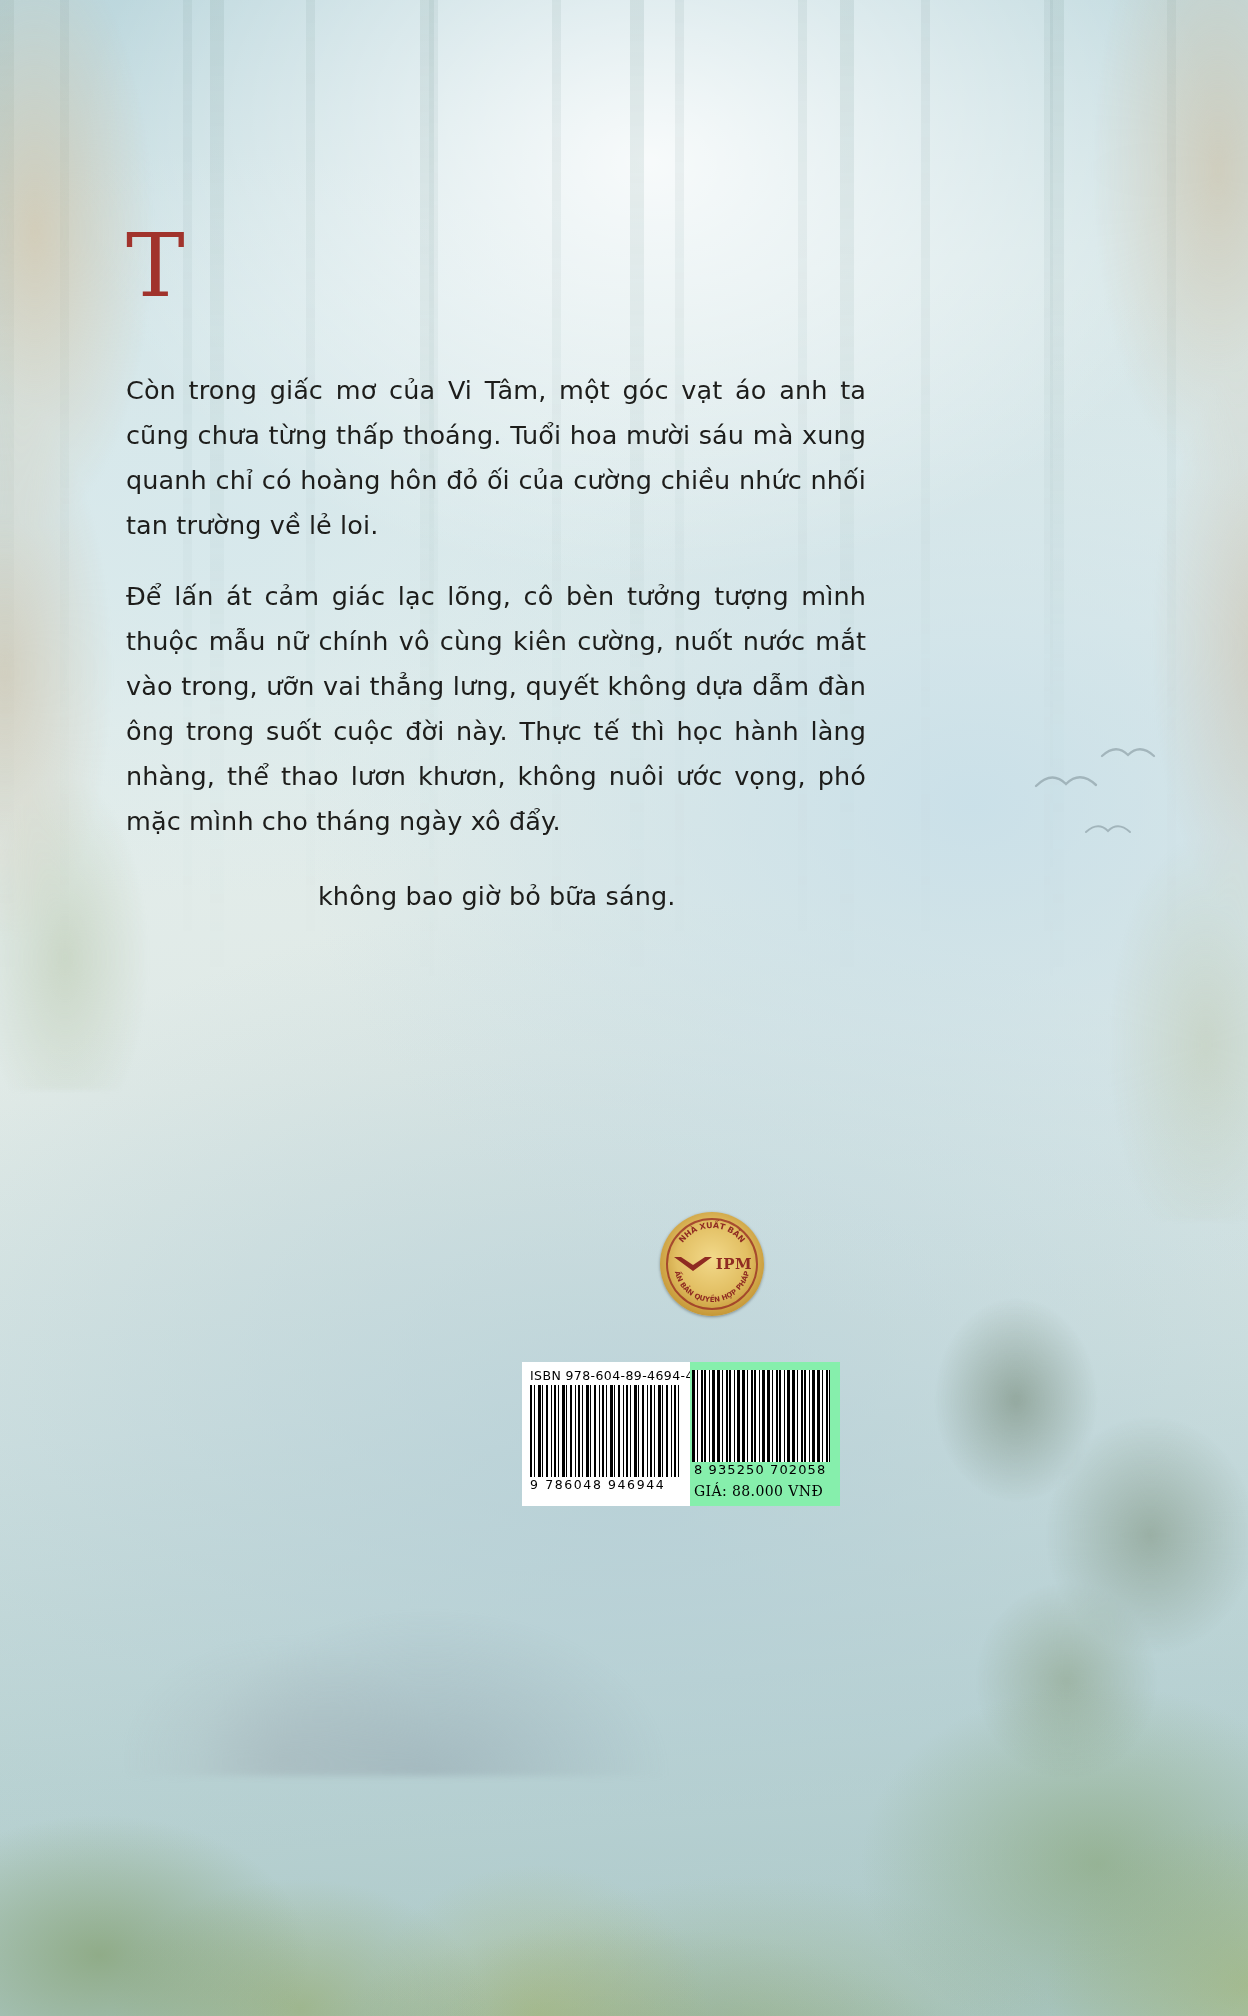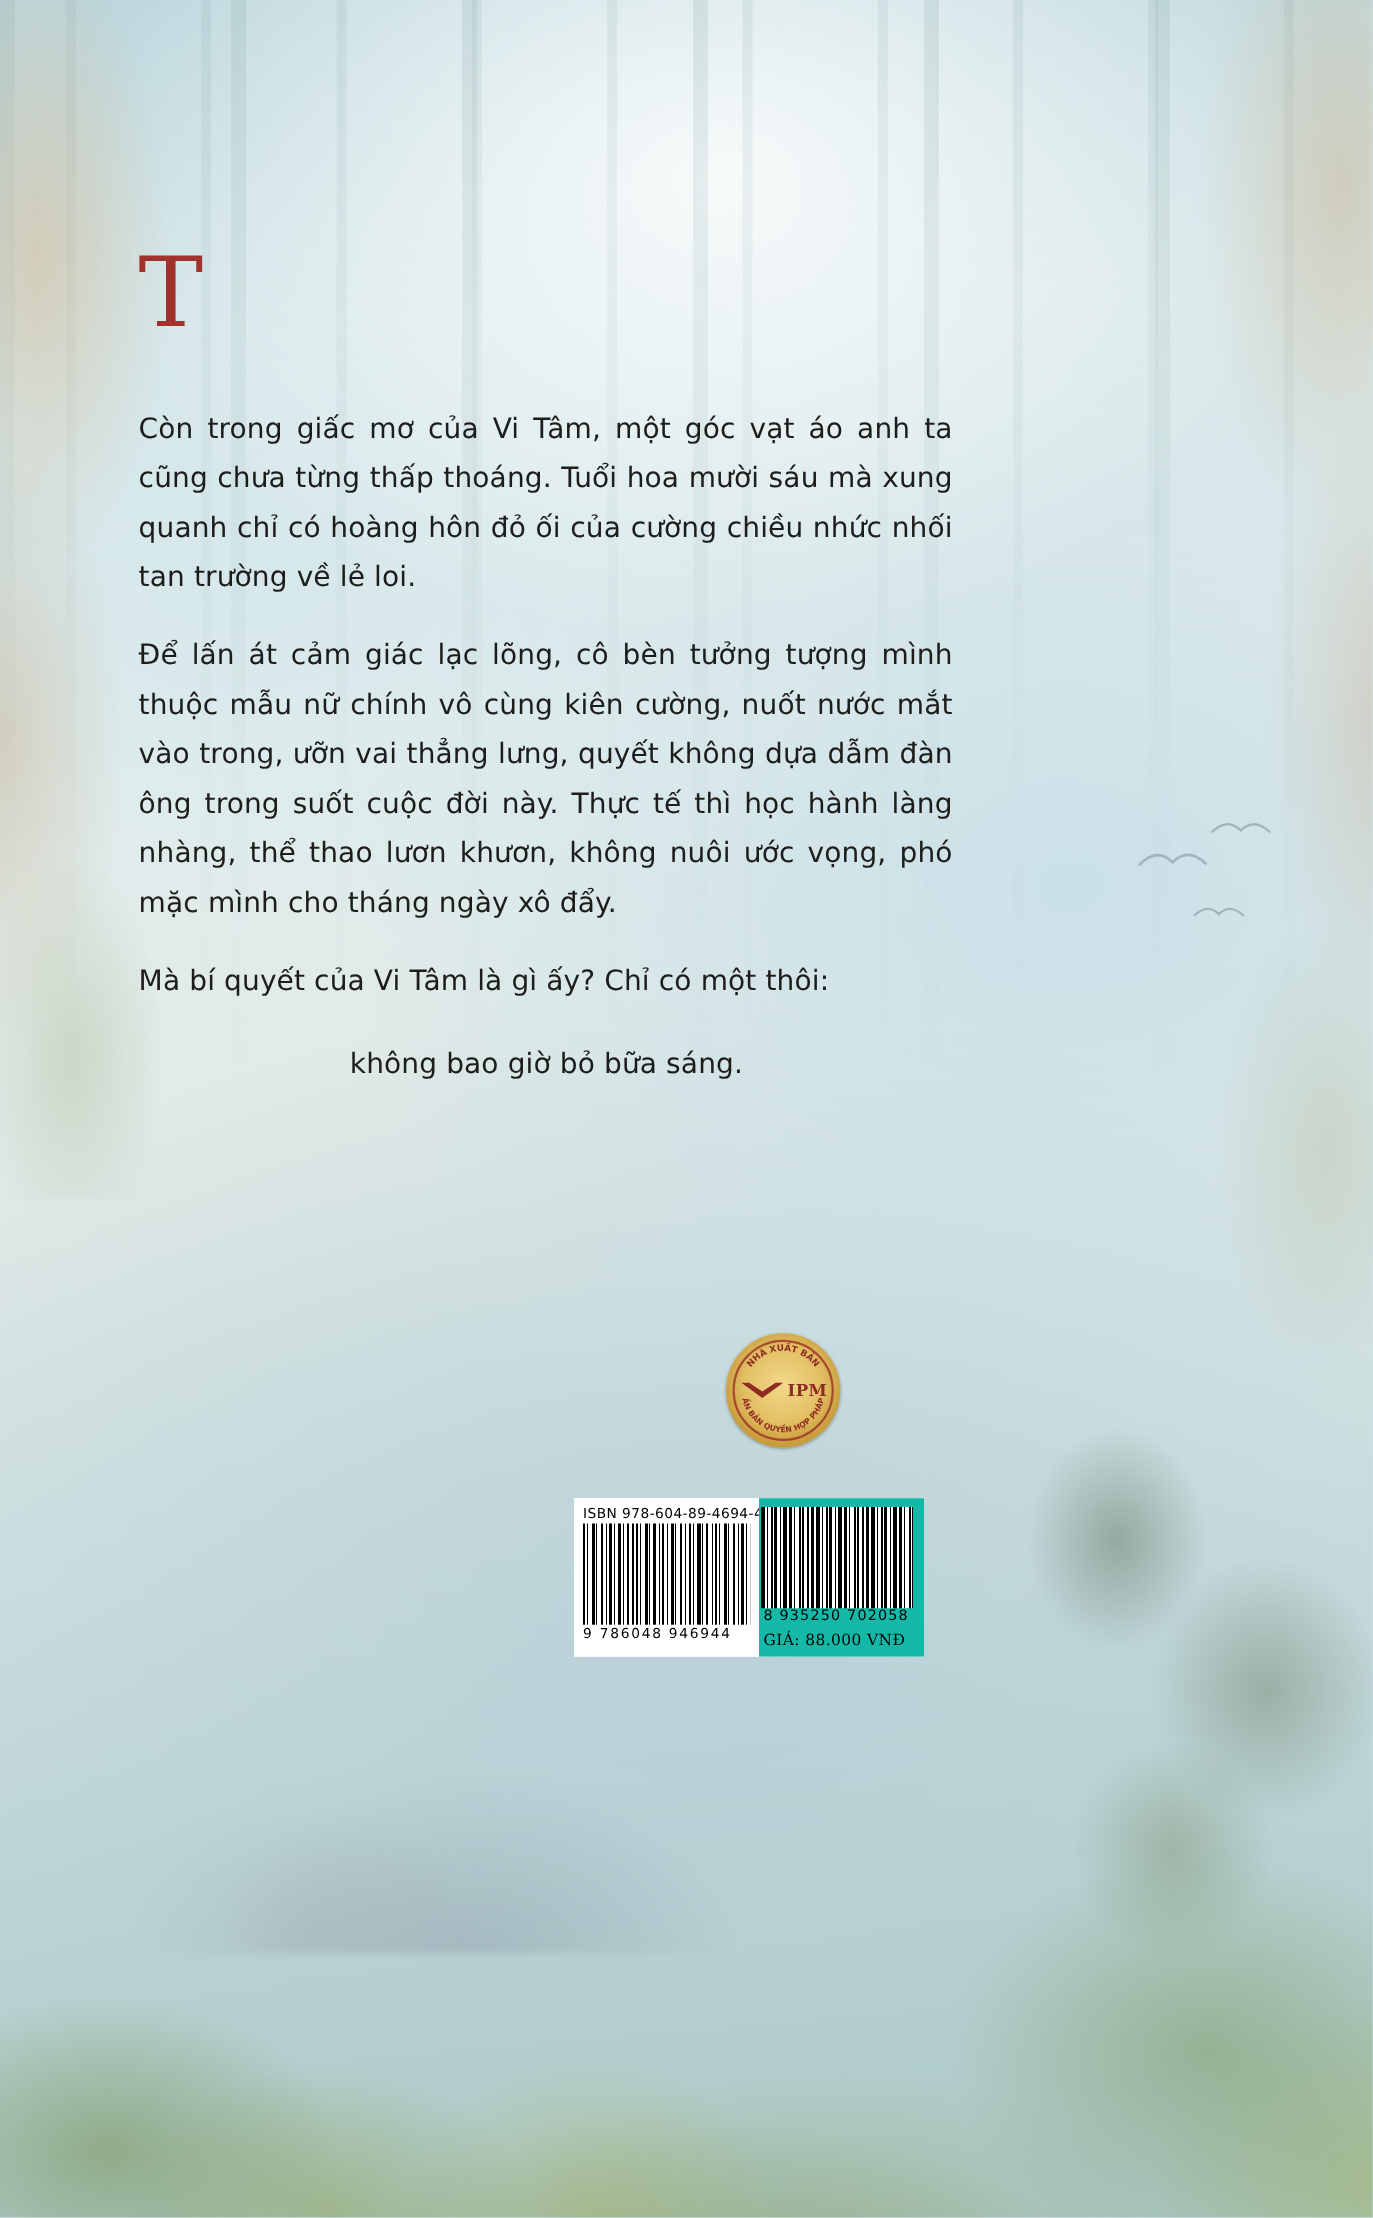--- a/index.html
+++ b/index.html
@@ -246,21 +246,21 @@
     color: #000;
     padding-left: 8px;
   }
   .bc-right {
     width: 150px;
     height: 144px;
     position: relative;
     display: flex;
     flex-direction: column;
     justify-content: flex-start;
-    background: #14b8a6;
+    background: #86efac;
   }
   .bars2 {
     height: 92px;
     margin: 8px 10px 0 2px;
     background-image: repeating-linear-gradient(
       90deg,
       #000 0 3px, #fff 3px 5px,
       #000 5px 6px, #fff 6px 9px,
       #000 9px 11px, #fff 11px 12px,
       #000 12px 14px, #fff 14px 17px,
@@ -305,21 +305,20 @@
 
     <p class="para first-para">
       <span class="dropcap">T</span>
     </p>
 
     <p class="para">Còn trong giấc mơ của Vi Tâm, một góc vạt áo anh ta cũng chưa từng thấp thoáng. Tuổi hoa mười sáu mà xung quanh chỉ có hoàng hôn đỏ ối của cường chiều nhức nhối tan trường về lẻ loi.</p>
 
     <p class="para">Để lấn át cảm giác lạc lõng, cô bèn tưởng tượng mình thuộc mẫu nữ chính vô cùng kiên cường, nuốt nước mắt vào trong, ưỡn vai thẳng lưng, quyết không dựa dẫm đàn ông trong suốt cuộc đời này. Thực tế thì học hành làng nhàng, thể thao lươn khươn, không nuôi ước vọng, phó mặc mình cho tháng ngày xô đẩy.</p>
 
 
-    <p class="para punch">Mà bí quyết của Vi Tâm là gì ấy? Chỉ có một thôi:</p>
 
     <p class="para closing">không bao giờ bỏ bữa sáng.</p>
   </div>
 
   <div class="seal">
     <div class="seal-ring"></div>
     <svg class="seal-arc" viewBox="0 0 104 104">
       <defs>
         <path id="arcTop" d="M 16,52 A 36,36 0 0 1 88,52"></path>
         <path id="arcBot" d="M 14,52 A 38,38 0 0 0 90,52"></path>

